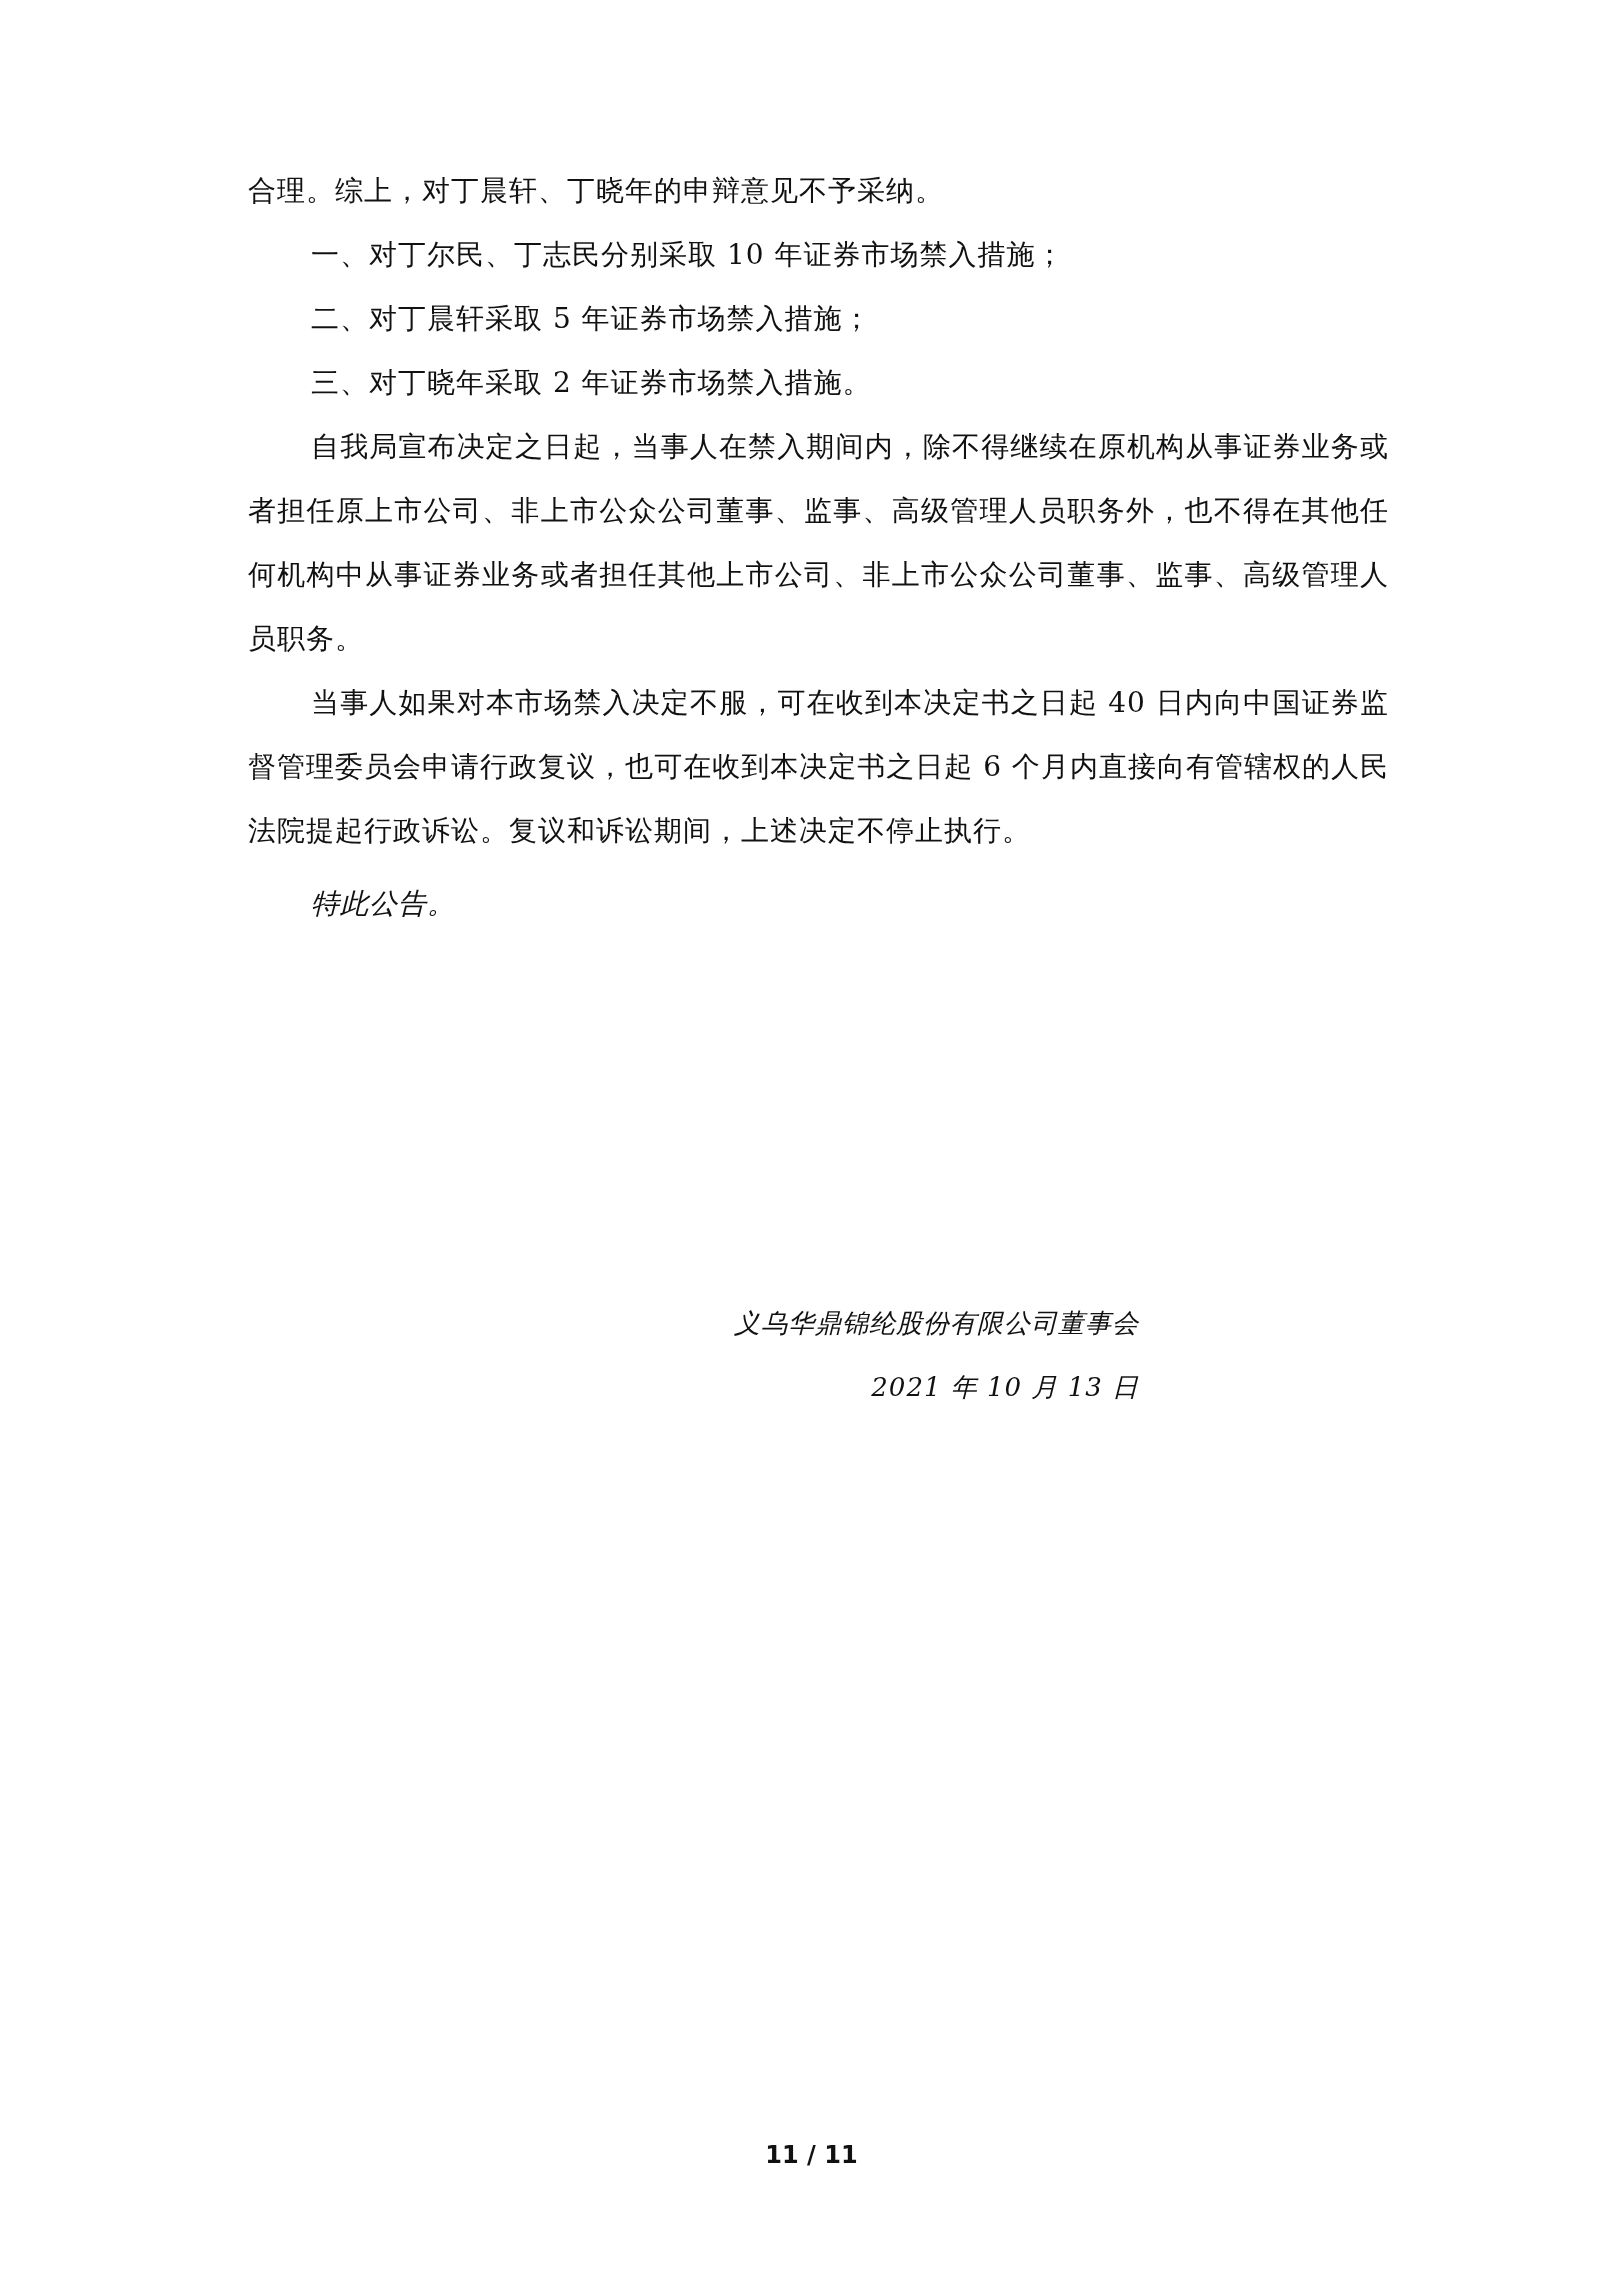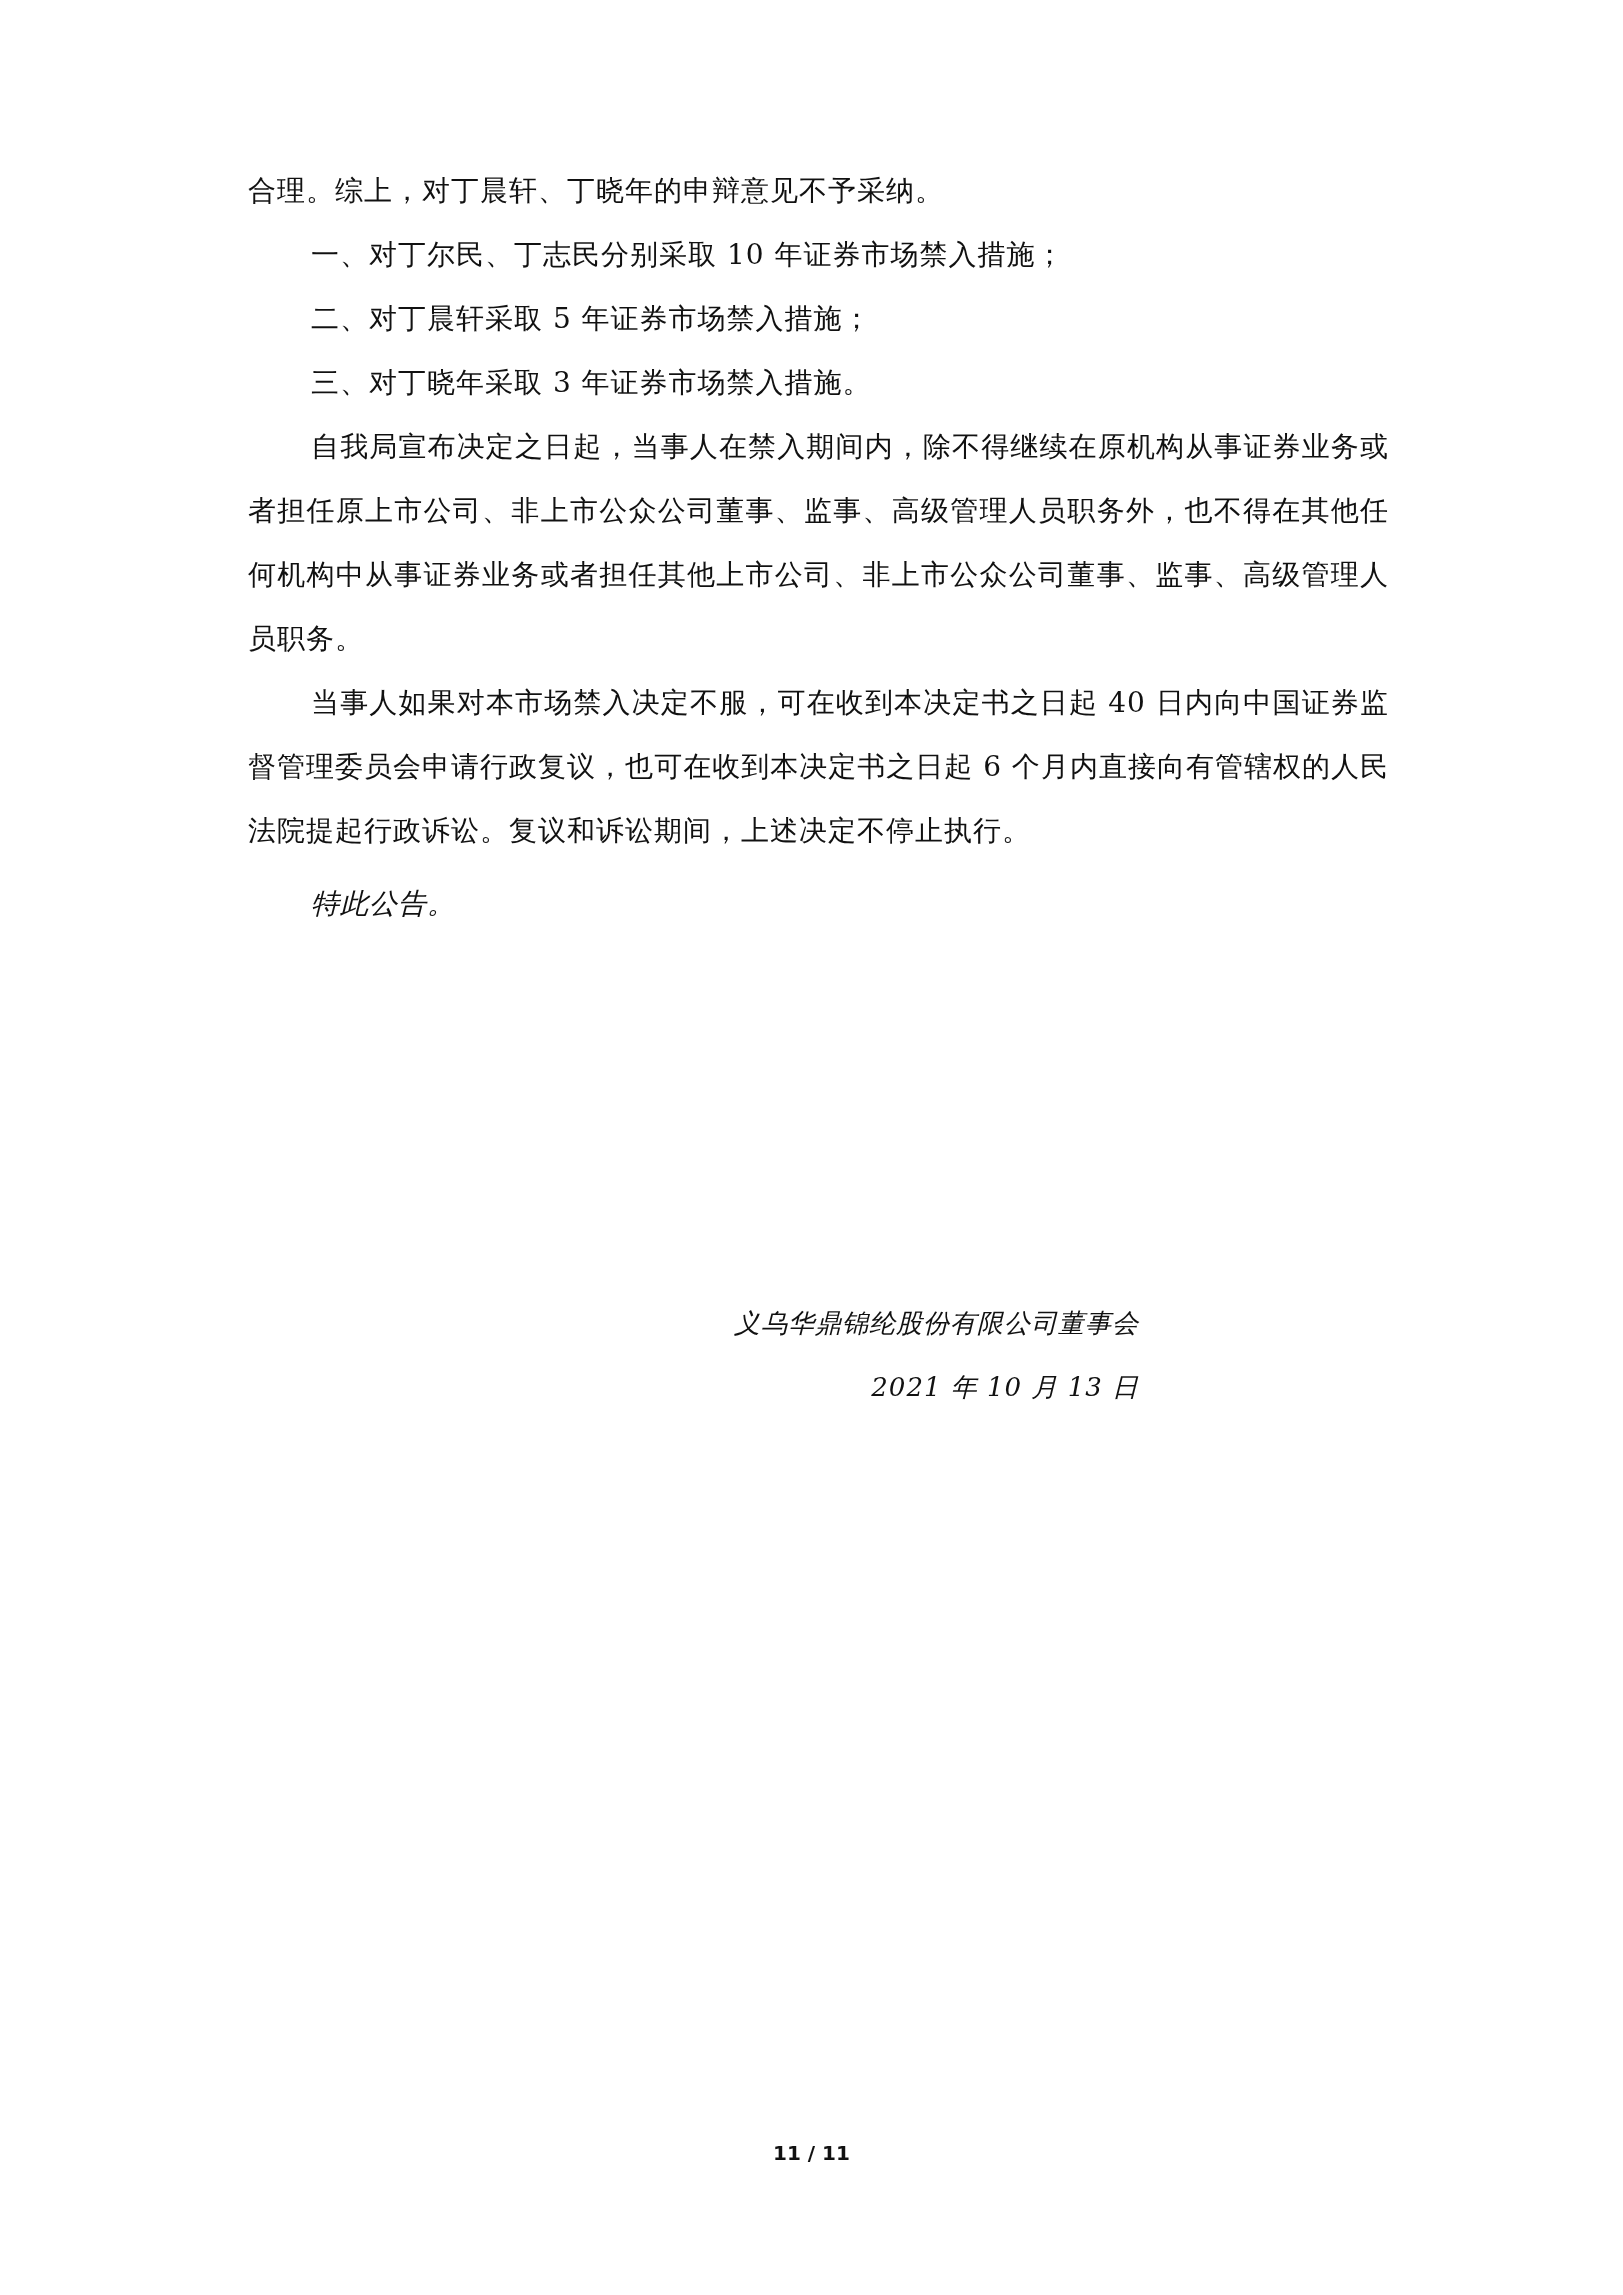--- a/index.html
+++ b/index.html
@@ -4,31 +4,31 @@
 <style>
   html, body { margin:0; padding:0; background:#ffffff; }
   body { width:1623px; height:2295px; position:relative; overflow:hidden;
          font-family:"DejaVu Serif","Liberation Serif",serif; color:#111; }
   .page { position:absolute; left:0; top:0; width:1376px; height:2295px; }
   .body-text { position:absolute; left:248px; width:1141px; top:159px; }
   .para { font-size:28px; line-height:64px; margin:0; text-align:justify; text-align-last:left; letter-spacing:1px; }
   .indent { text-indent:63px; }
   .sig { position:absolute; right:237px; text-align:right; font-size:26px; letter-spacing:1px;font-style:italic; }
   .pageno { position:absolute; left:0; width:1623px; top:2141px; text-align:center;
-            font-family:"DejaVu Sans","Liberation Sans",sans-serif; font-weight:bold; font-size:20px; }
+            font-family:"DejaVu Sans","Liberation Sans",sans-serif; font-weight:bold; font-size:24px; }
 </style>
 </head>
 <body>
 
 <div class="page">
   <div class="body-text">
     <p class="para">合理。综上，对丁晨轩、丁晓年的申辩意见不予采纳。</p>
     <p class="para indent">一、对丁尔民、丁志民分别采取 10 年证券市场禁入措施；</p>
     <p class="para indent">二、对丁晨轩采取 5 年证券市场禁入措施；</p>
-    <p class="para indent">三、对丁晓年采取 3 年证券市场禁入措施。</p>
+    <p class="para indent">三、对丁晓年采取 2 年证券市场禁入措施。</p>
     <p class="para indent">自我局宣布决定之日起，当事人在禁入期间内，除不得继续在原机构从事证券业务或者担任原上市公司、非上市公众公司董事、监事、高级管理人员职务外，也不得在其他任何机构中从事证券业务或者担任其他上市公司、非上市公众公司董事、监事、高级管理人员职务。</p>
     <p class="para indent">当事人如果对本市场禁入决定不服，可在收到本决定书之日起 40 日内向中国证券监督管理委员会申请行政复议，也可在收到本决定书之日起 6 个月内直接向有管辖权的人民法院提起行政诉讼。复议和诉讼期间，上述决定不停止执行。</p>
     <p class="para indent" style="margin-top:8.5px;font-style:italic;">特此公告。</p>
   </div>
 
   <div class="sig" style="top:1306px;">义乌华鼎锦纶股份有限公司董事会</div>
   <div class="sig" style="top:1370px;">2021 年 10 月 13 日</div>
 
   <div class="pageno">11 / 11</div>
 </div>

